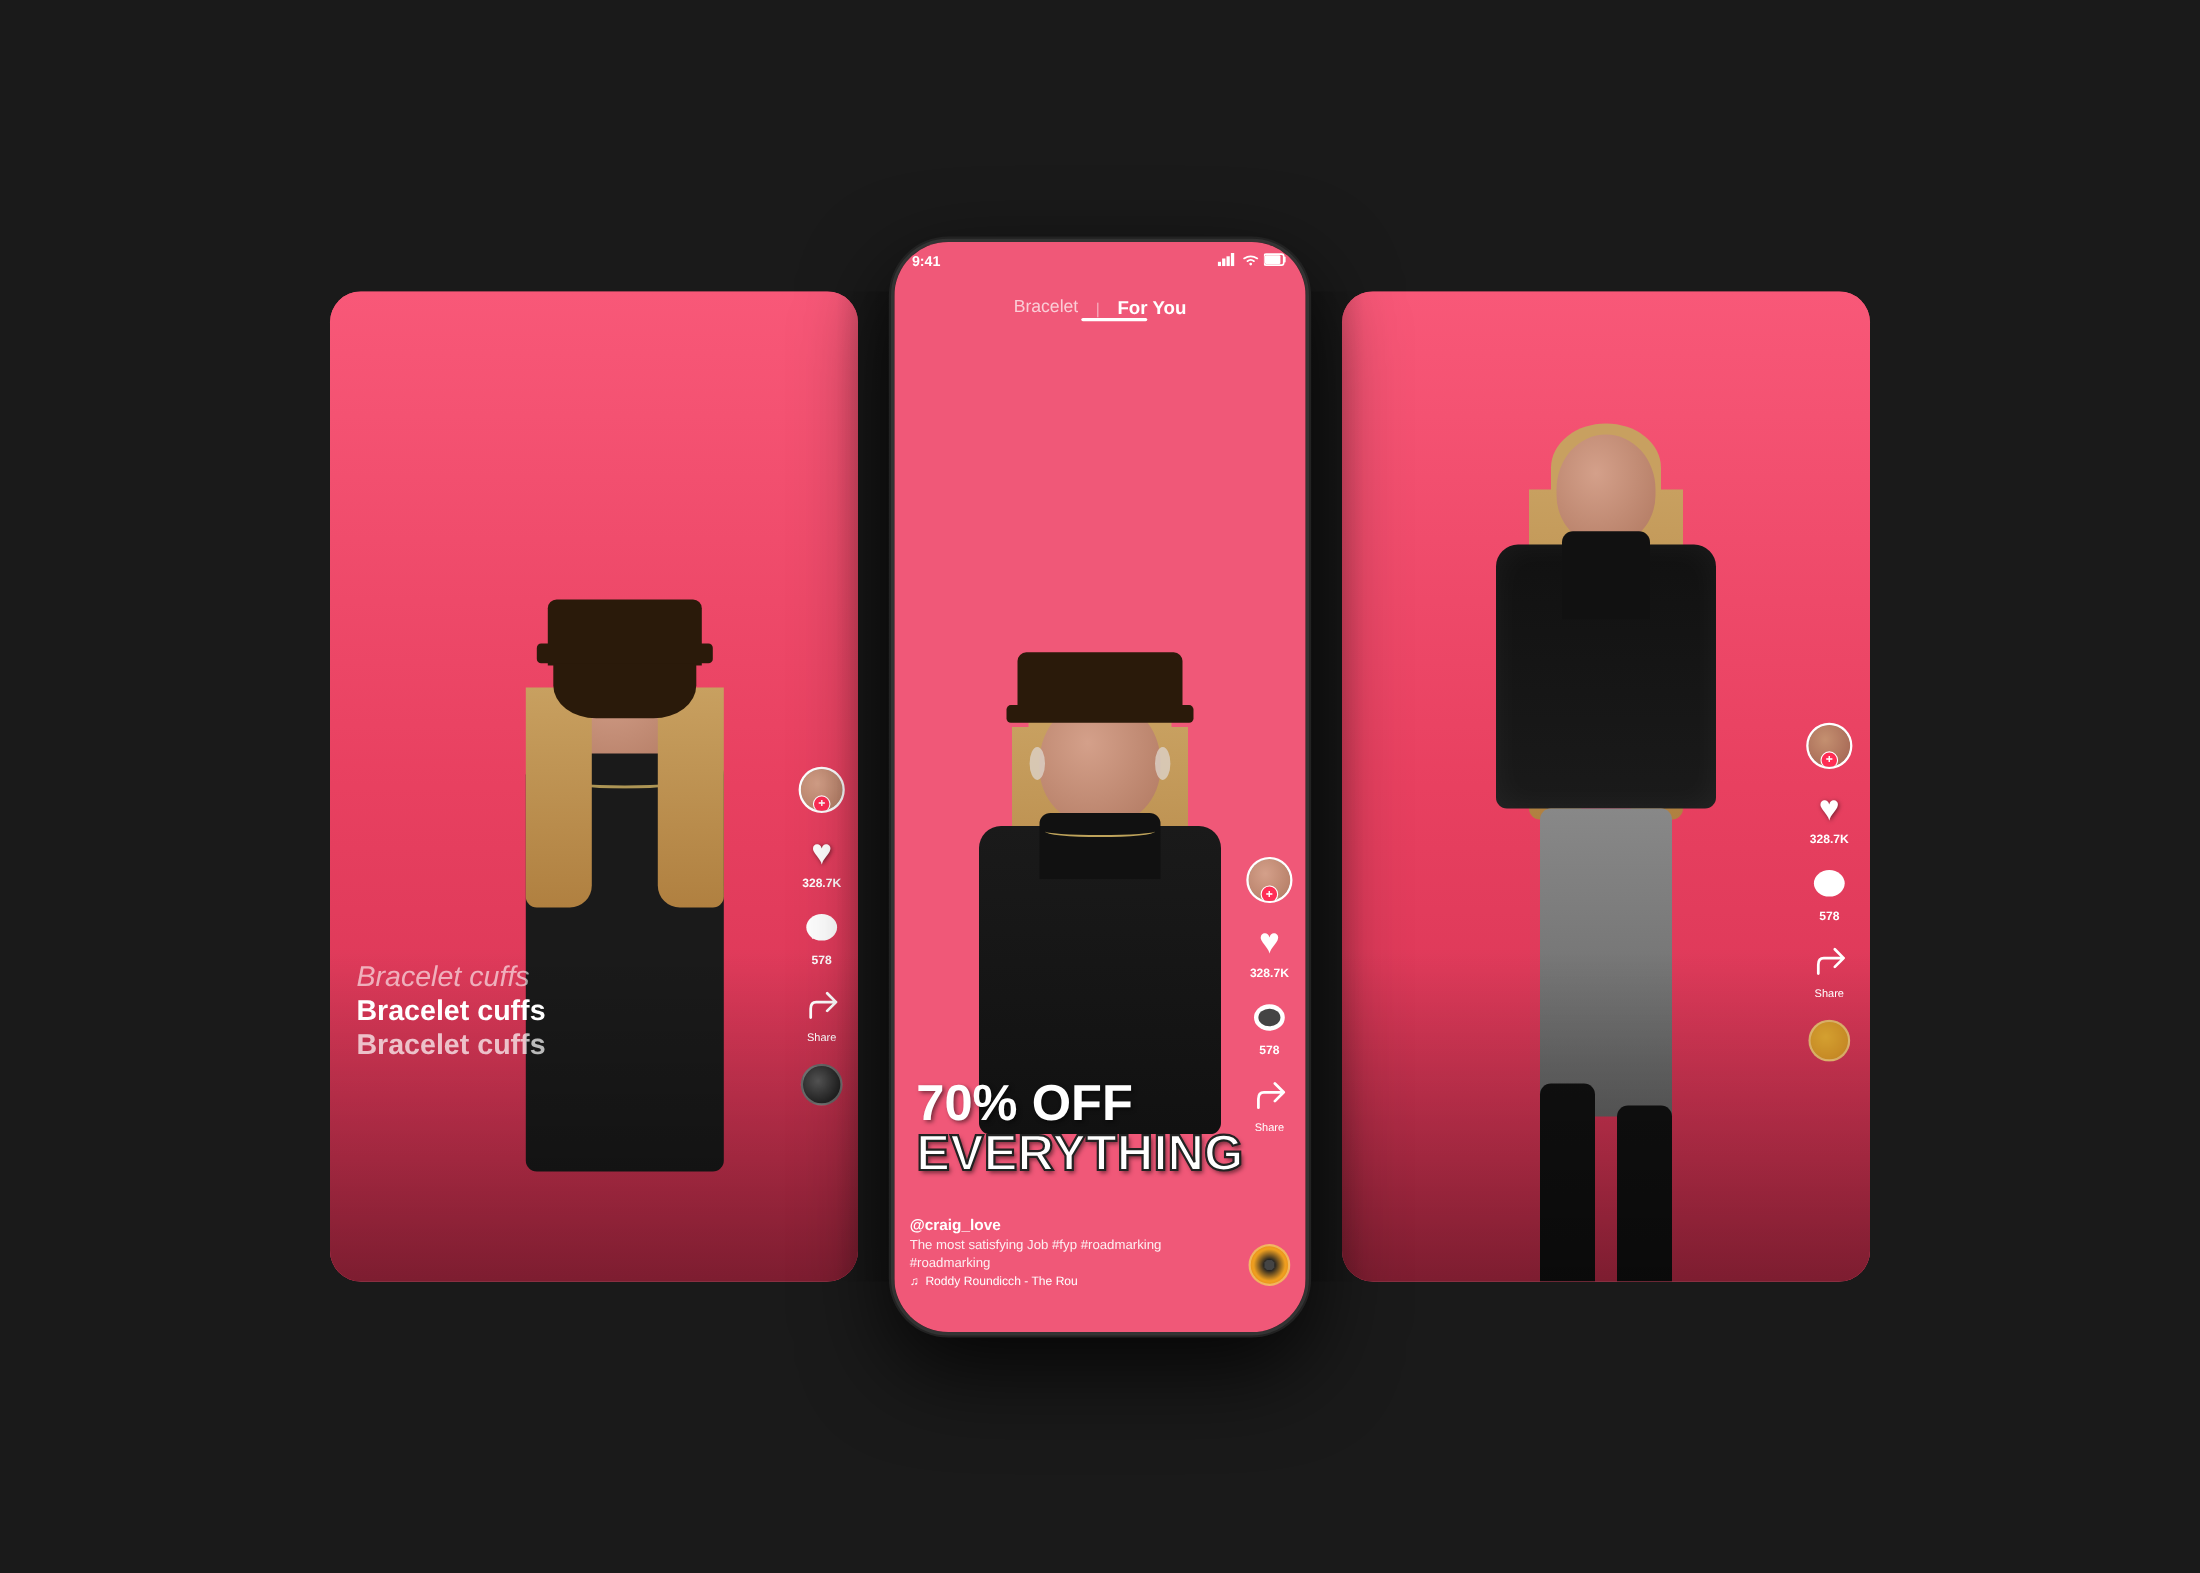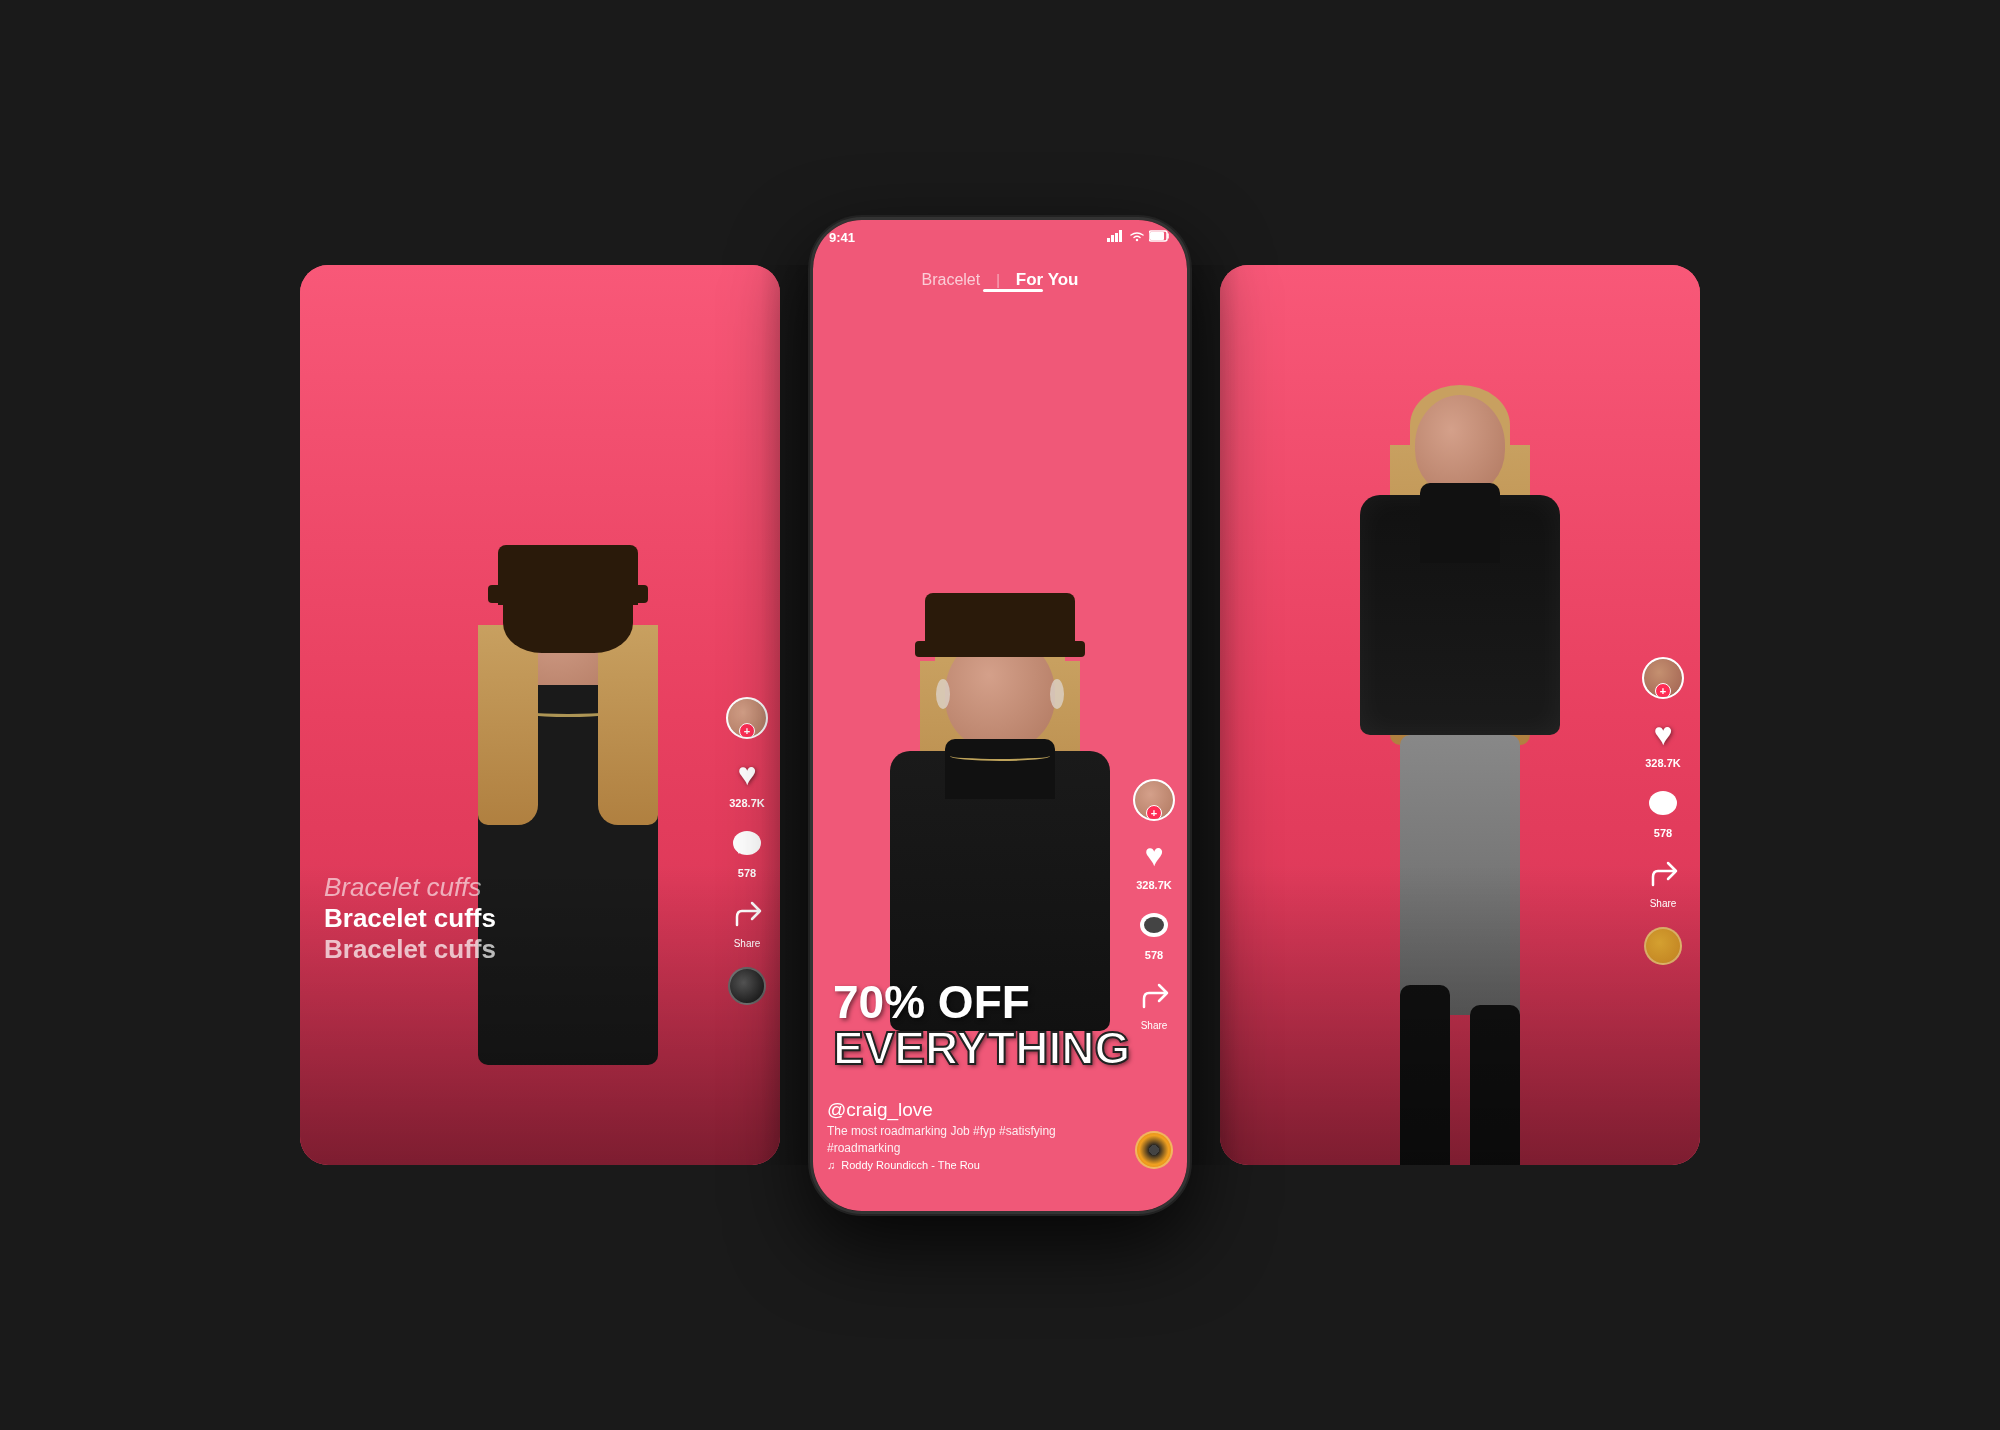--- a/index.html
+++ b/index.html
@@ -245,22 +245,22 @@
     
     .phone-bottom-info {
       position: absolute;
       bottom: 40px;
       left: 14px;
       right: 65px;
       z-index: 15;
     }
 
     .user-handle {
-      font-size: 19px;
-      font-weight: 400;
+      font-size: 14px;
+      font-weight: 700;
       color: white;
       margin-top: 12px;
     }
 
     .caption-text {
       font-size: 12px;
       color: rgba(255,255,255,0.9);
       margin-top: 3px;
     }
 
@@ -768,21 +768,21 @@
             </svg>
           </div>
           <span class="share-label">Share</span>
         </div>
       </div>
 
       <div class="music-disc"></div>
 
       <div class="phone-bottom-info">
         <div class="user-handle">@craig_love</div>
-        <div class="caption-text">The most roadmarking Job #fyp #satisfying</div>
+        <div class="caption-text">The most satisfying Job #fyp #roadmarking</div>
         <div class="caption-text">#roadmarking</div>
         <div class="music-row">
           <span class="music-note">♫</span>
           <span class="music-text">Roddy Roundicch - The Rou</span>
         </div>
       </div>
 
     </div>
   </div>
 

